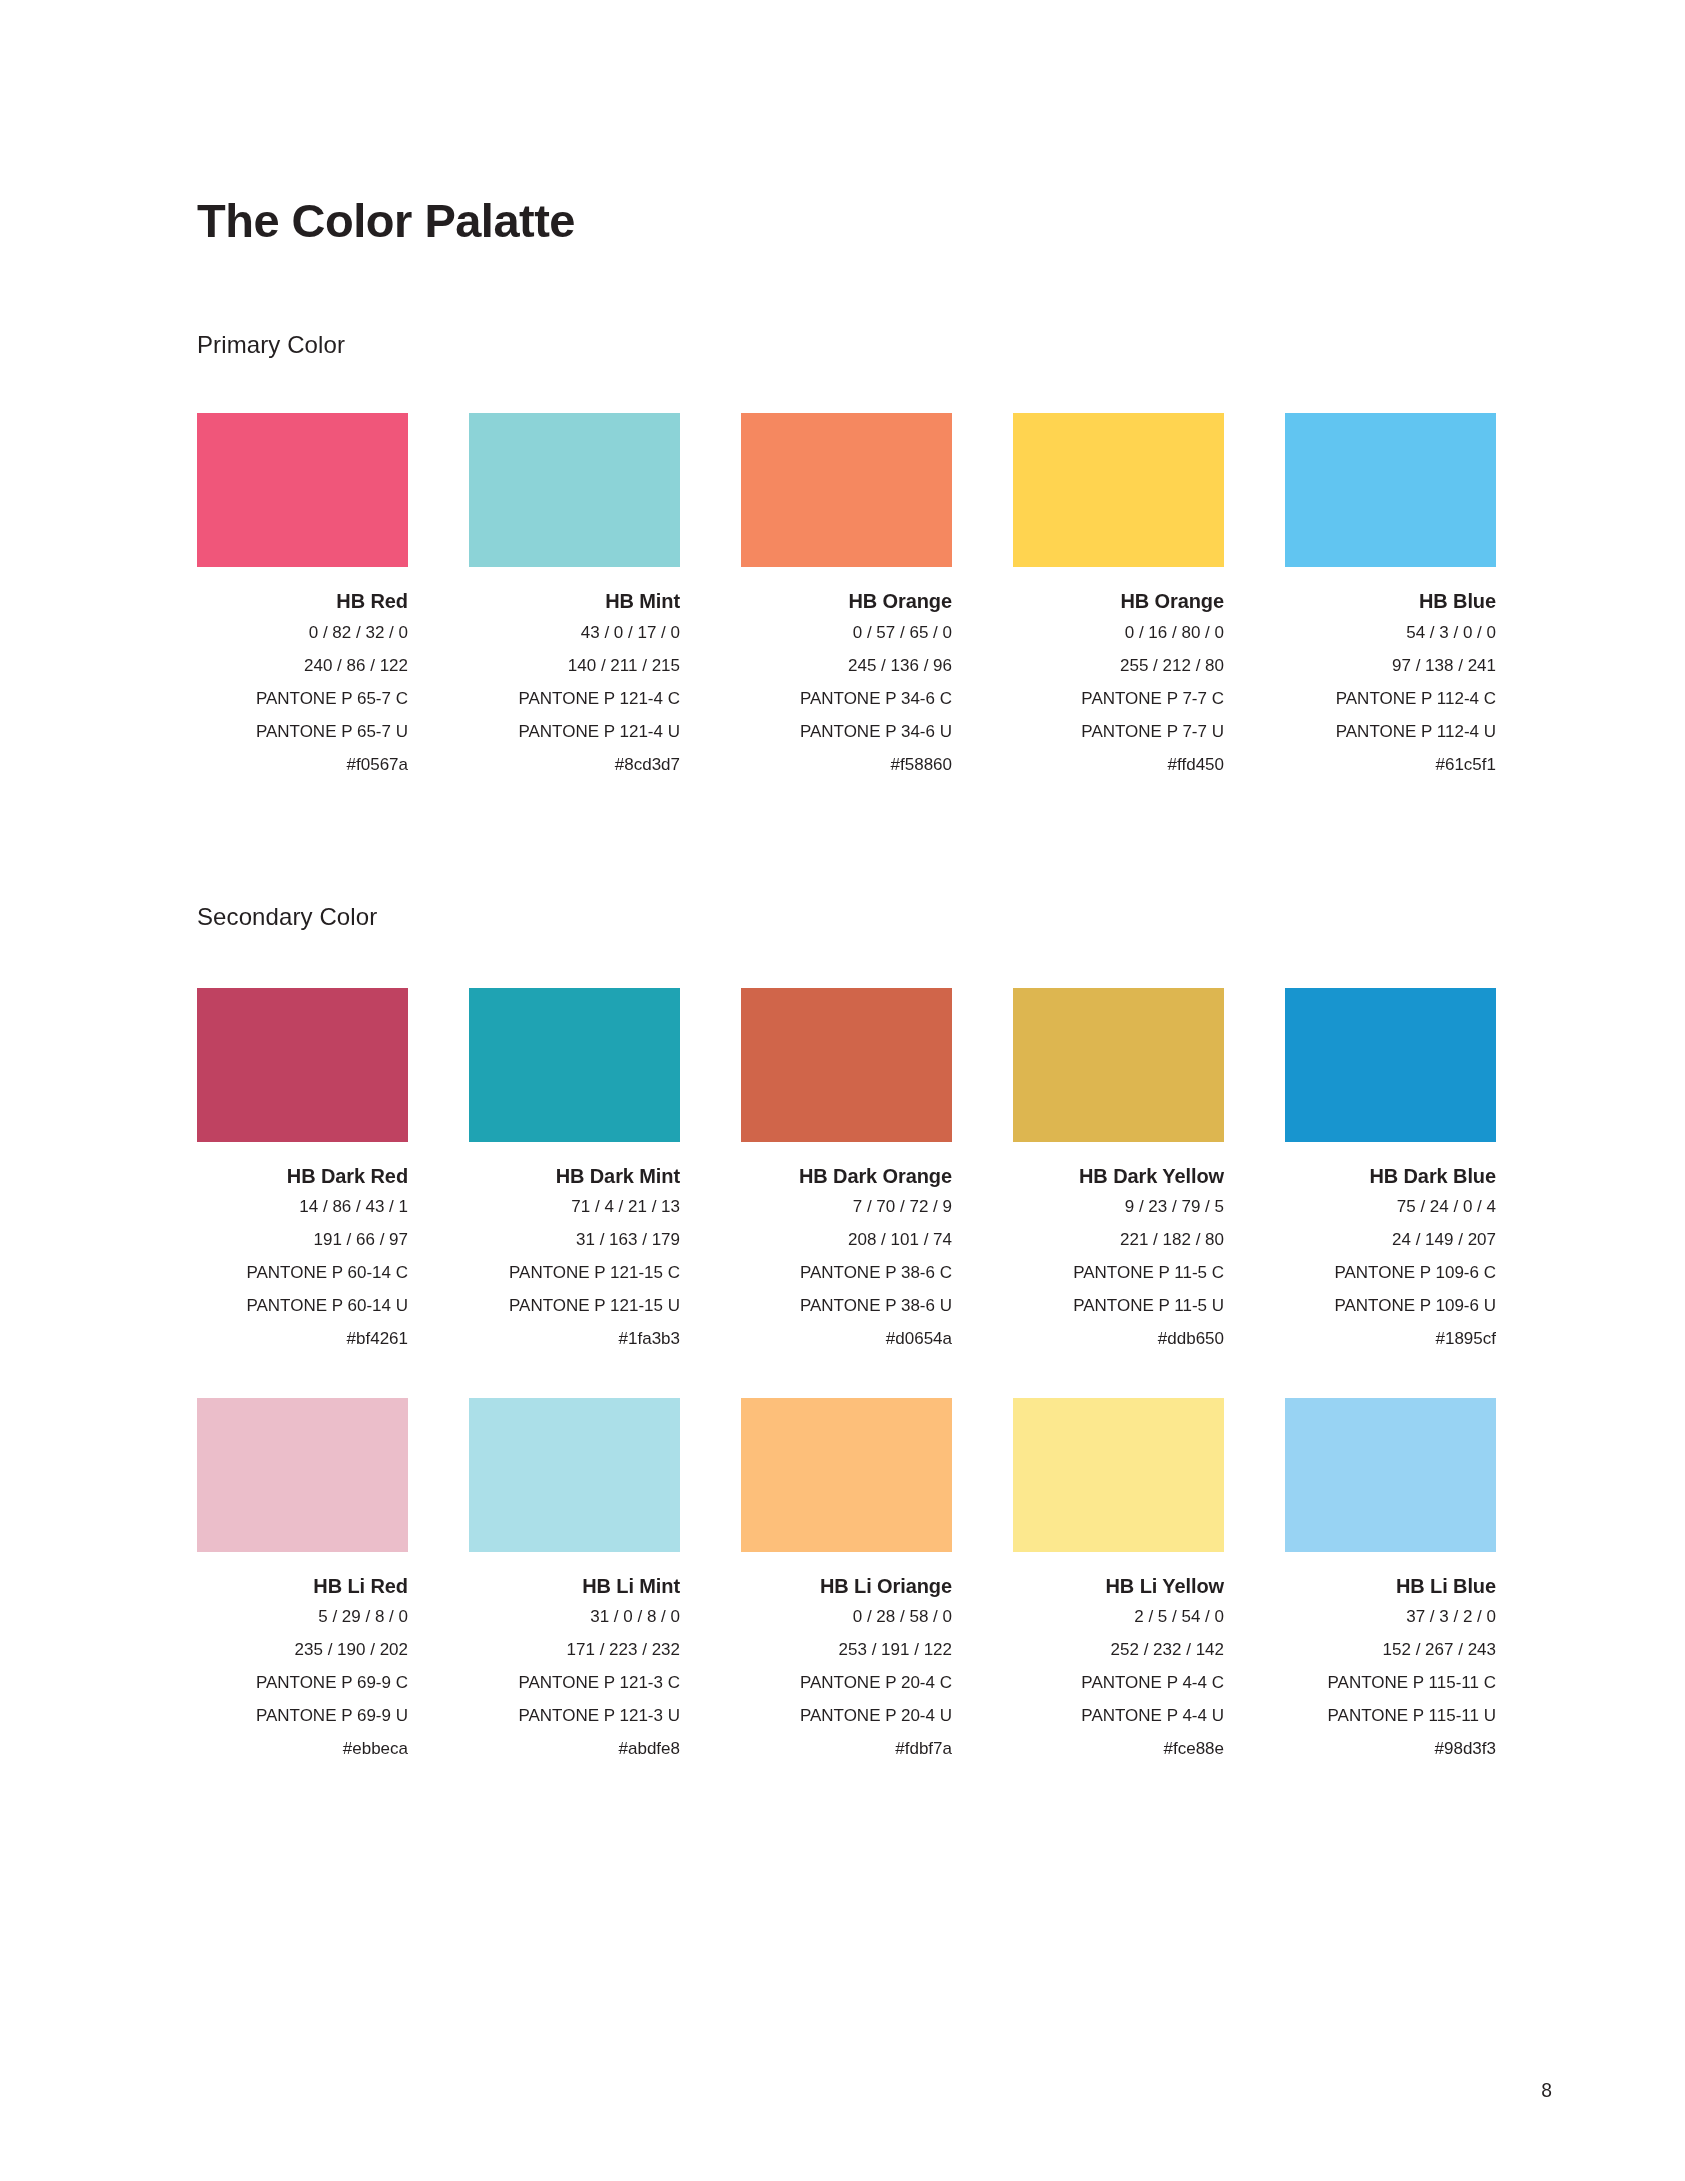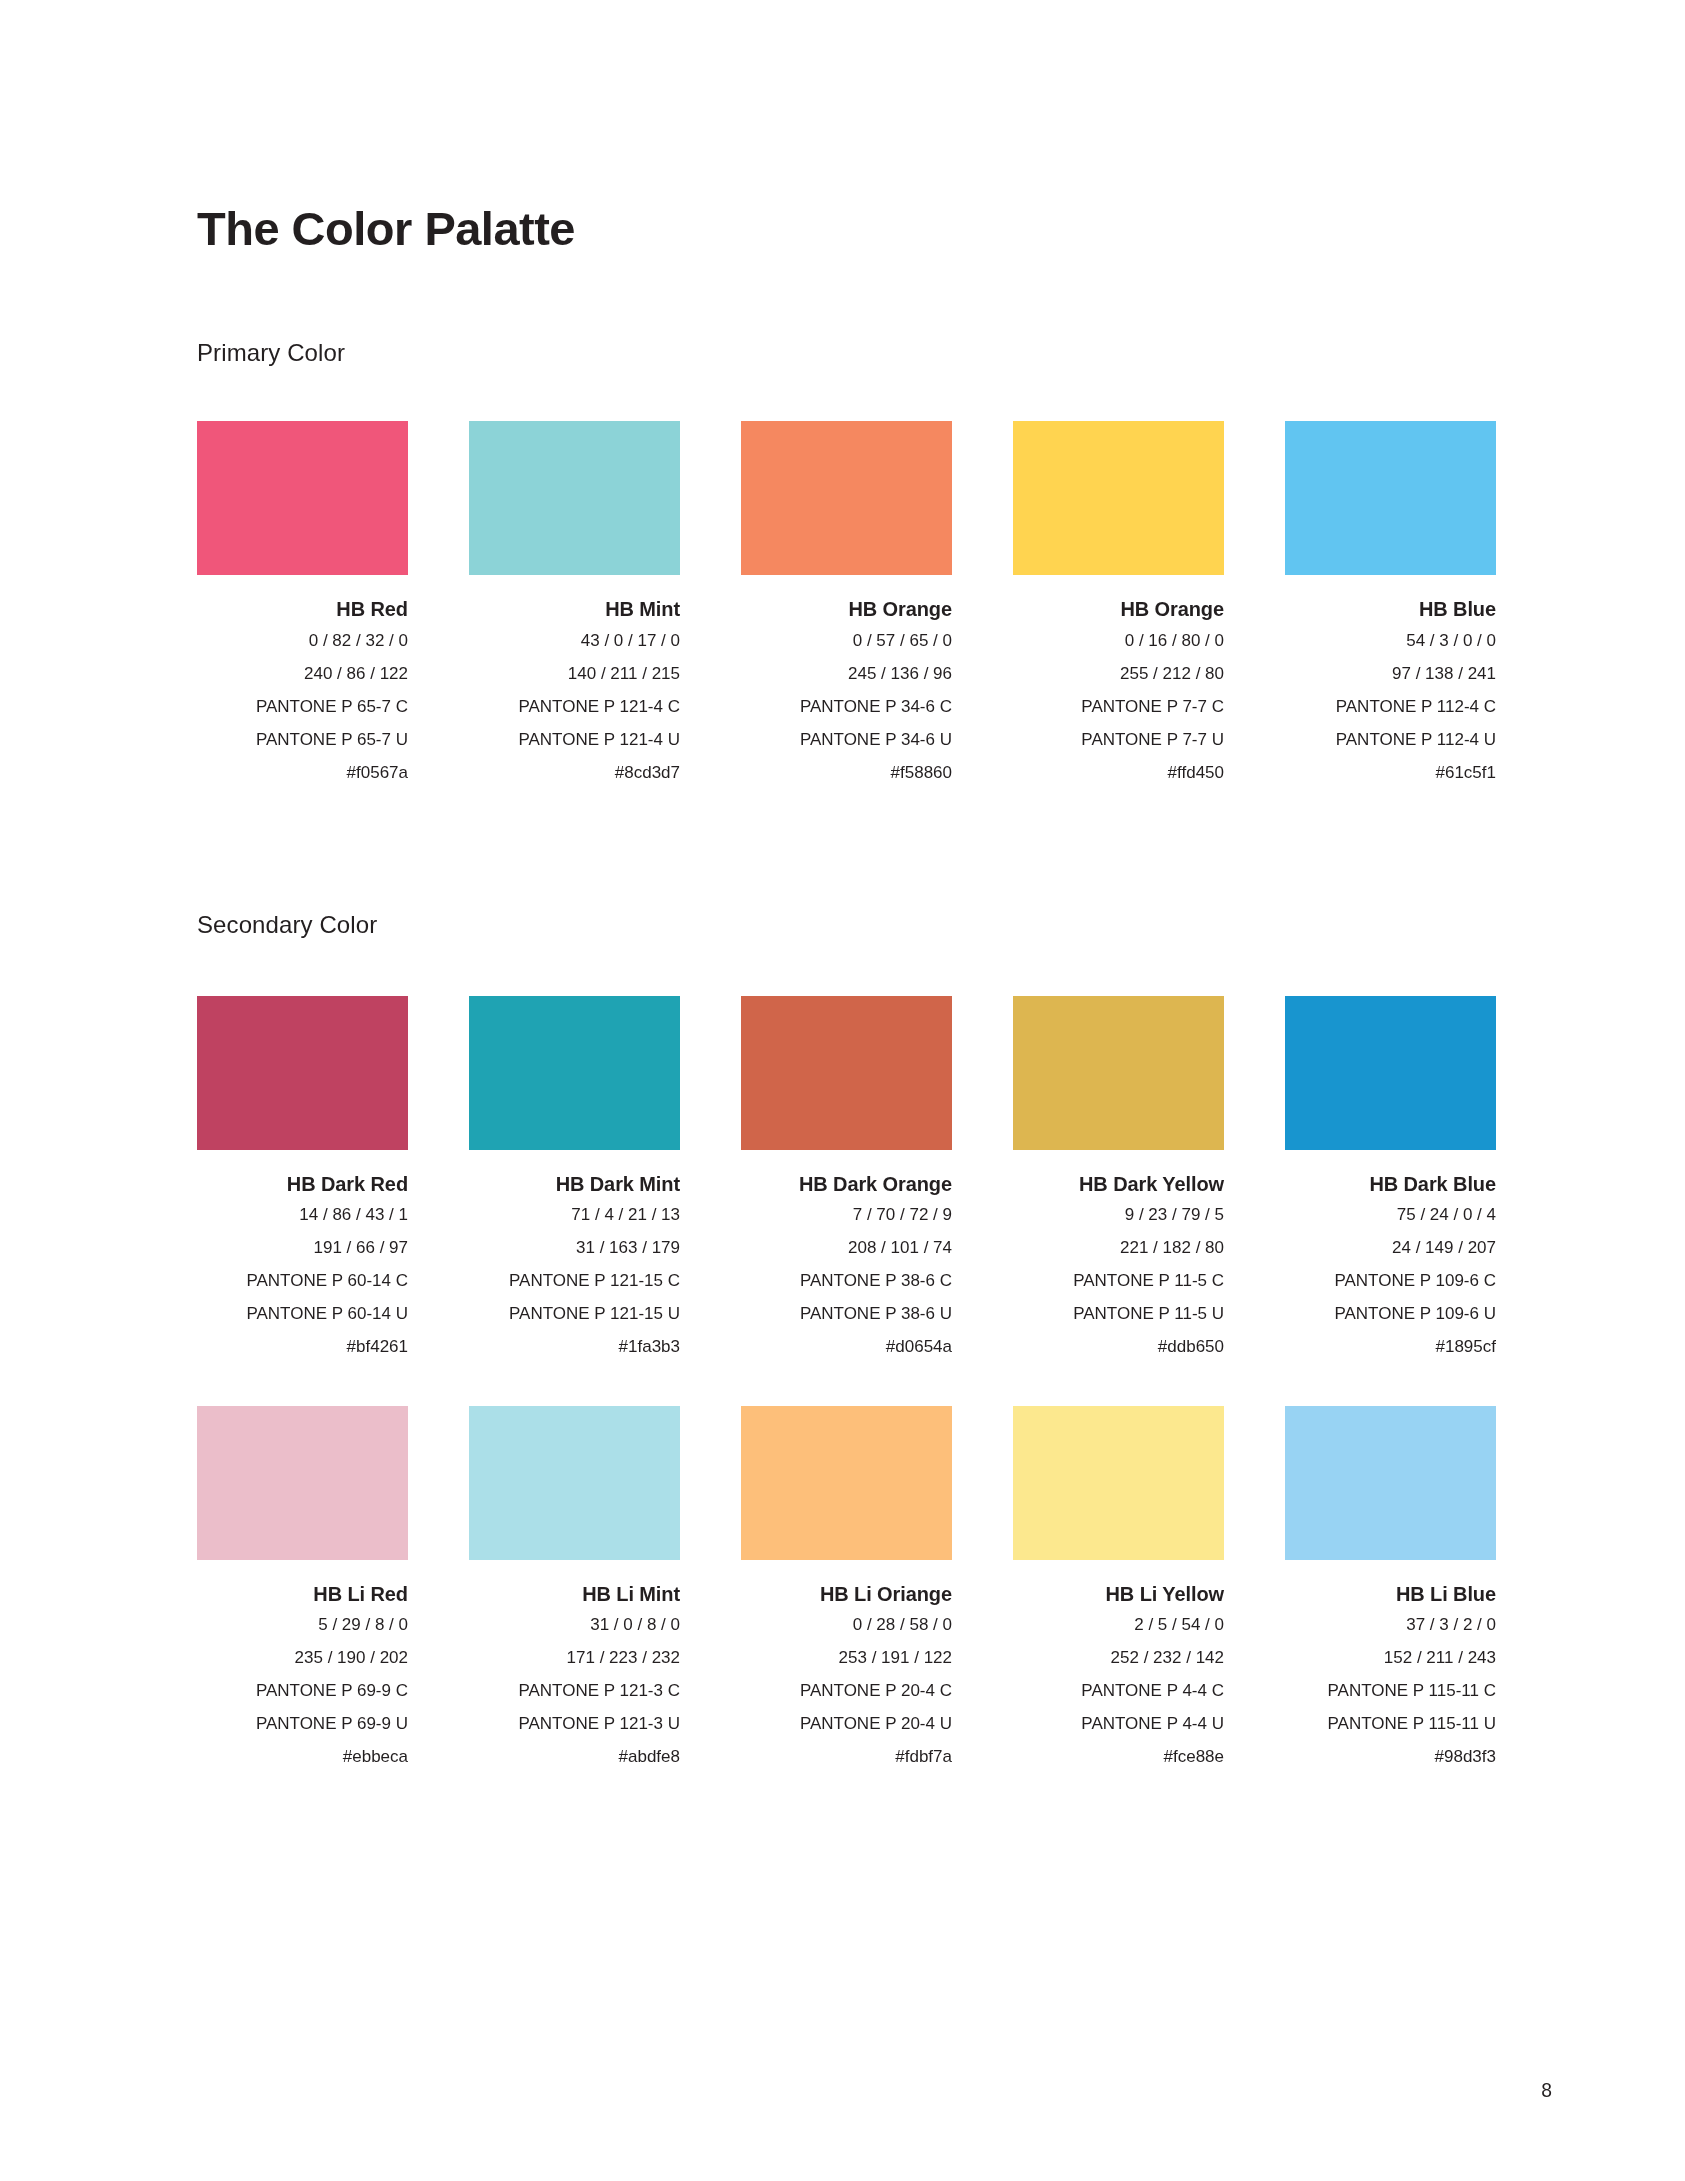--- a/index.html
+++ b/index.html
@@ -18,21 +18,20 @@
   .page {
     position: absolute;
     inset: 0;
     padding: 0;
   }
   .content {
     position: absolute;
     left: 197px;
     top: 0;
     width: 1299px;
-    margin-top: 8px;
   }
   .page-title {
     font-size: 47px;
     font-weight: bold;
     letter-spacing: -0.5px;
     color: #231f20;
     margin: 0;
     padding-top: 195px;
     line-height: 1.1;
   }
@@ -290,21 +289,21 @@
             <div class="swatch-line">PANTONE P 4-4 U</div>
             <div class="swatch-line">#fce88e</div>
           </div>
         </div>
 
         <div class="swatch-cell">
           <div class="swatch-chip" style="background:#98d3f3"></div>
           <div class="swatch-info">
             <div class="swatch-name">HB Li Blue</div>
             <div class="swatch-line">37 / 3 / 2 / 0</div>
-            <div class="swatch-line">152 / 211 / 243</div>
+            <div class="swatch-line">152 / 267 / 243</div>
             <div class="swatch-line">PANTONE P 115-11 C</div>
             <div class="swatch-line">PANTONE P 115-11 U</div>
             <div class="swatch-line">#98d3f3</div>
           </div>
         </div>
 
       </div>
     </div>
 
   </div>

